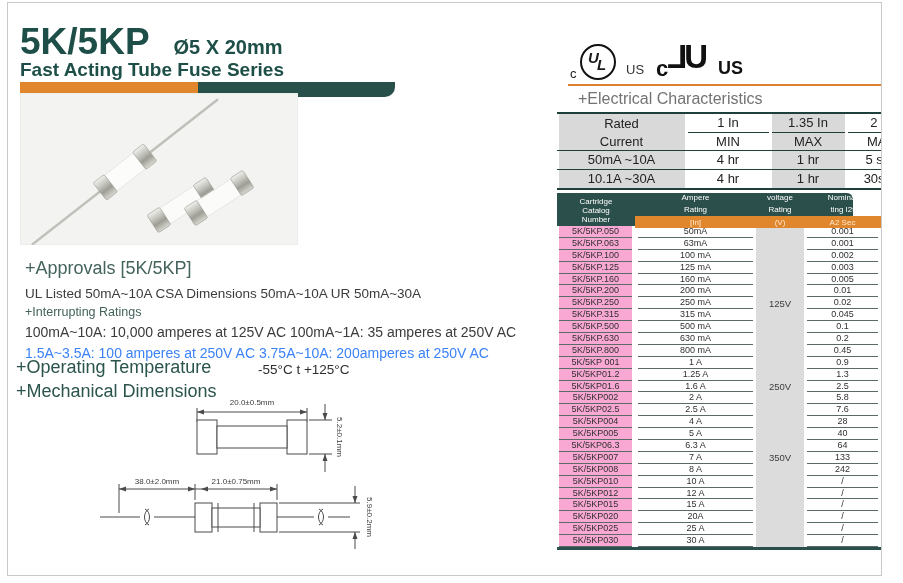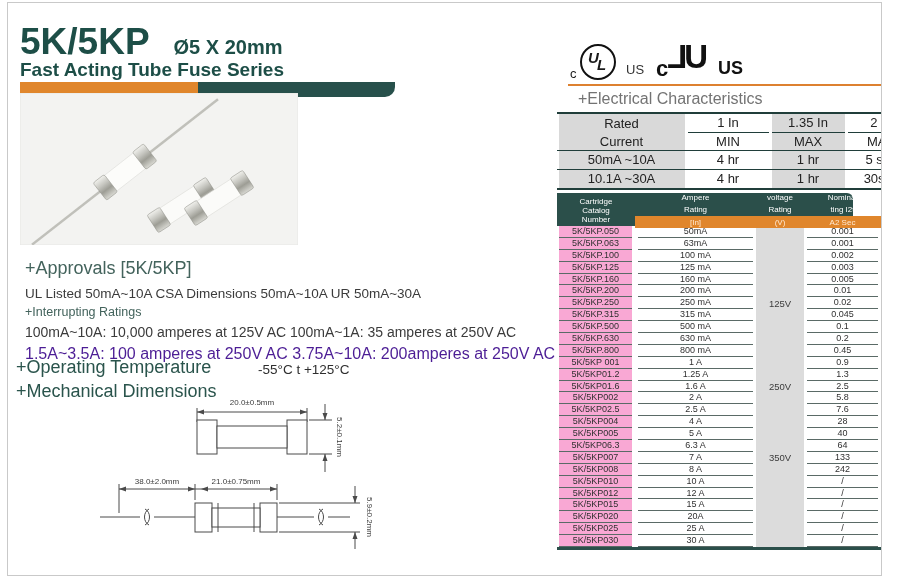--- a/index.html
+++ b/index.html
@@ -20,21 +20,21 @@
                 border-radius:0 0 10px 0; }
 
   
   .photo { position:absolute; left:20px; top:93px; }
 
   
   .appr-heading { position:absolute; left:25px; top:258px; font-size:18px; color:#43635c; }
   .appr-line1   { position:absolute; left:25px; top:286px; font-size:13.5px; color:#3b3b3b; }
   .int-heading  { position:absolute; left:25px; top:305px; font-size:12.5px; color:#43635c; }
   .int-line1    { position:absolute; left:25px; top:324px; font-size:14px; color:#3b3b3b; }
-  .int-line2    { position:absolute; left:25px; top:345px; font-size:16px; color:#4c1d95; }
+  .int-line2    { position:absolute; left:25px; top:345px; font-size:14px; color:#3b82f6; }
 
   .op-heading   { position:absolute; left:16px; top:357px; font-size:18px; color:#2a544c; }
   .op-value     { position:absolute; left:258px; top:362px; font-size:13.5px; color:#2e2e2e; }
   .mech-heading { position:absolute; left:16px; top:381px; font-size:18px; color:#2a544c; }
 
   .drawing1 { position:absolute; left:192px; top:396px; }
   .drawing2 { position:absolute; left:92px;  top:476px; }
   .dim-label { font-size:8px; fill:#3c3c3c; }
   .dim-line  { stroke:#4a4a4a; stroke-width:1; fill:none; }
   .dim-arrow { fill:#4a4a4a; }

